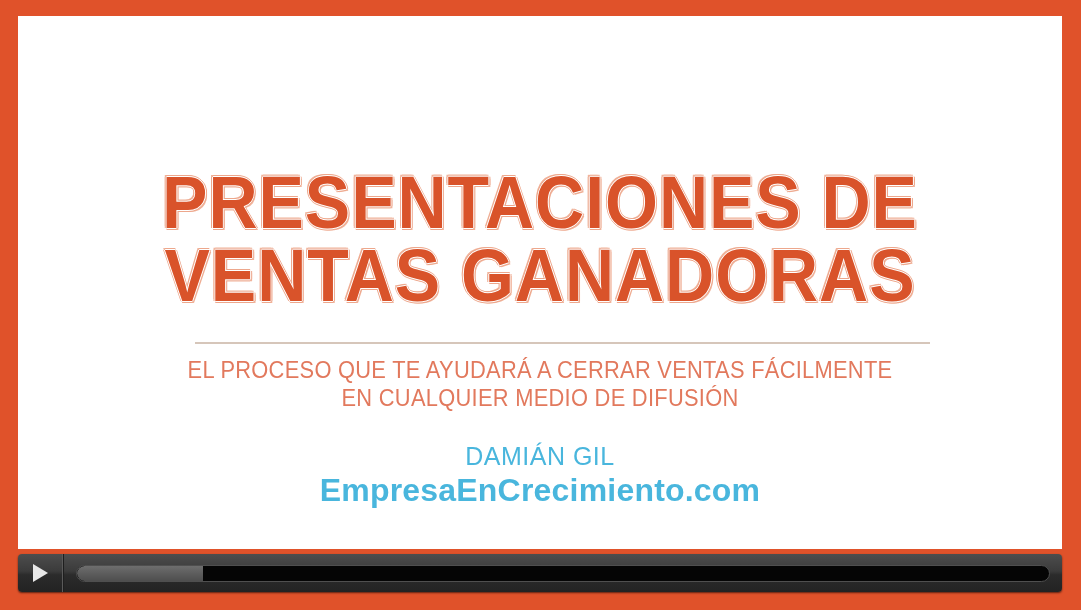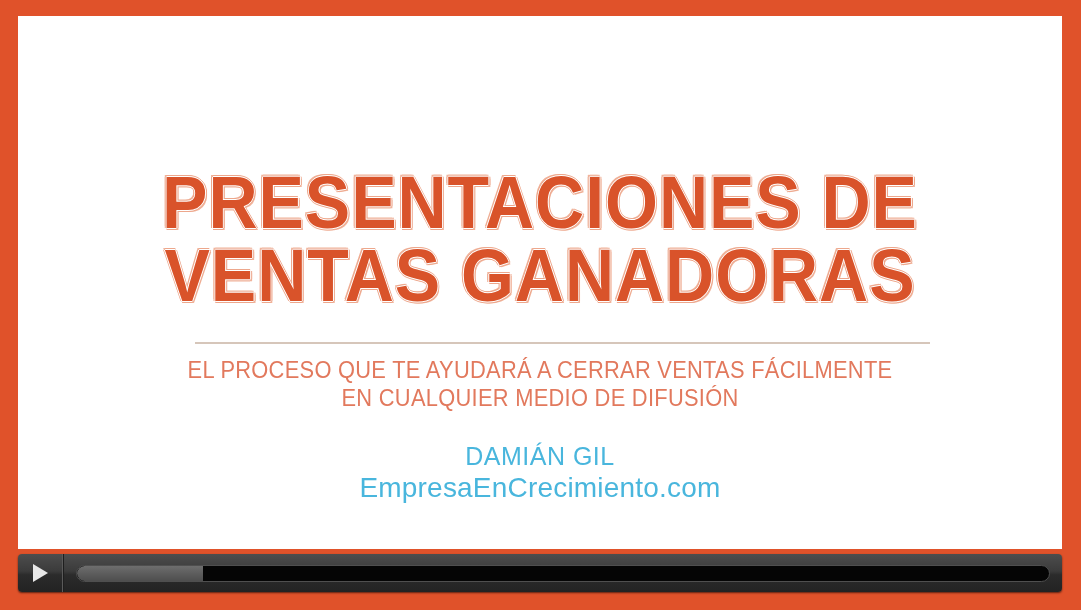--- a/index.html
+++ b/index.html
@@ -106,23 +106,24 @@
     font-family: "Liberation Sans Narrow", "Liberation Sans", sans-serif;
   }
   .author-name {
     display: block;
     font-size: 25px;
     line-height: 1.2;
     letter-spacing: 0.5px;
   }
   .author-site {
     display: block;
-    font-size: 28px;
+    font-size: 32px;
     line-height: 1.22;
     letter-spacing: 0.2px;
+    font-weight: bold;
   }
 
   
   #controls {
     position: absolute;
     left: 18px;
     top: 554px;
     width: 1044px;
     height: 38px;
     border-radius: 4px;

